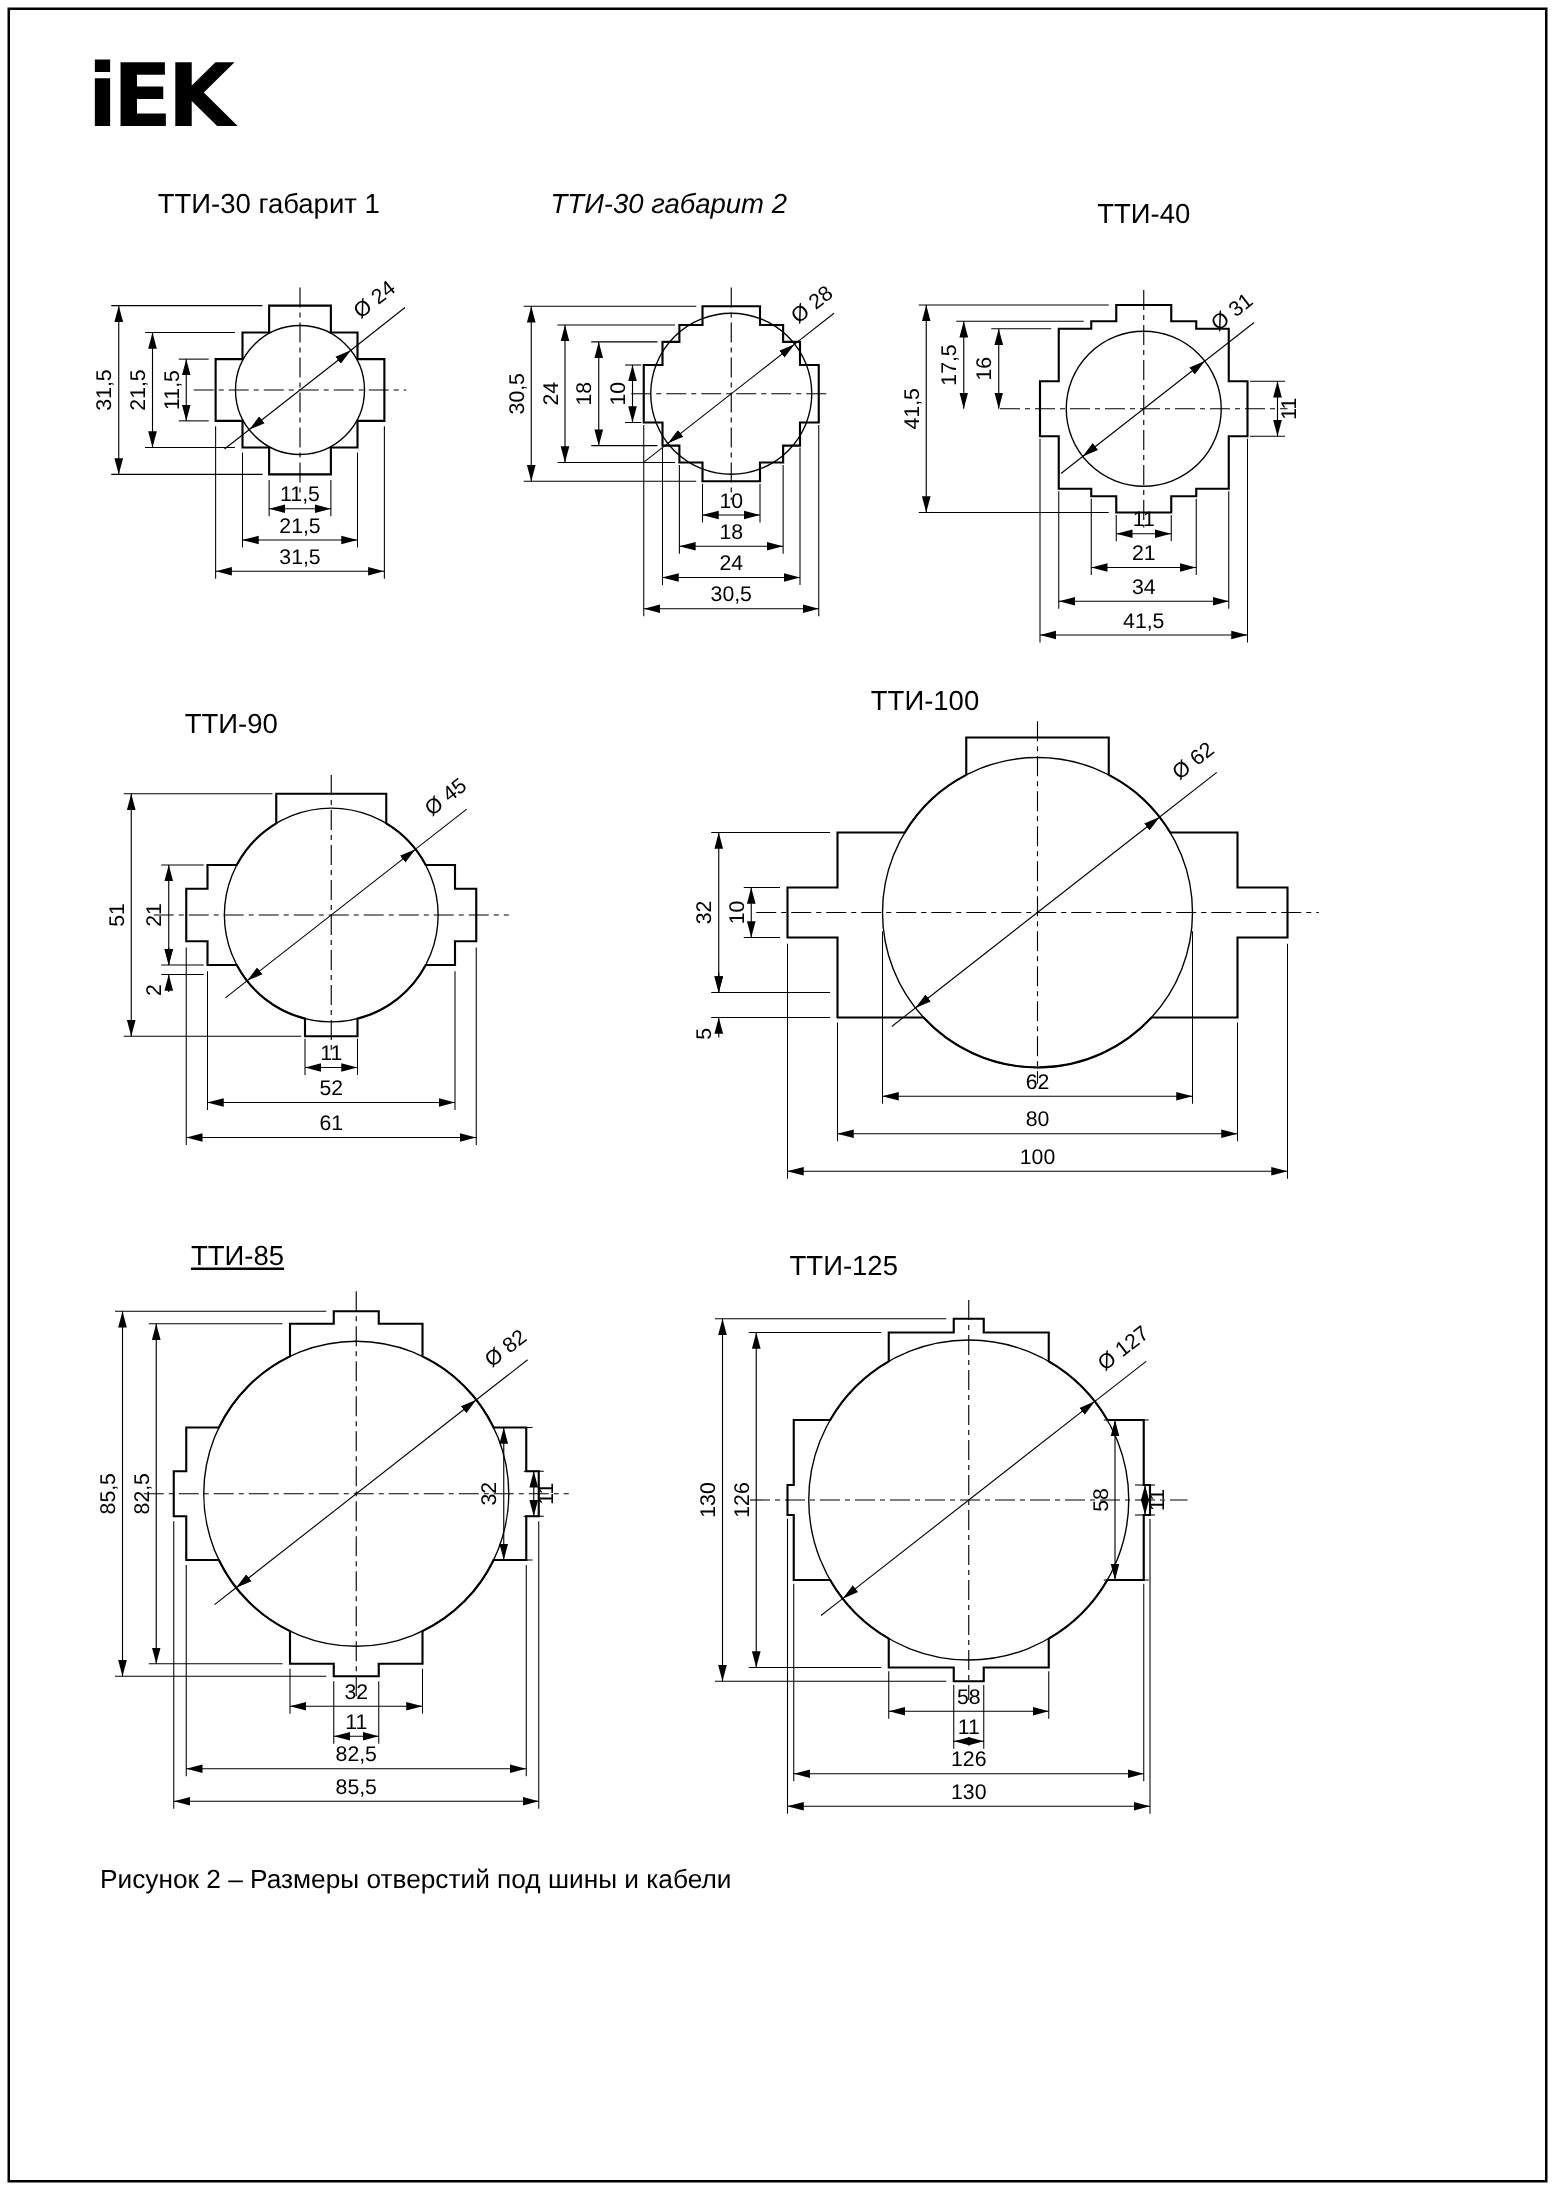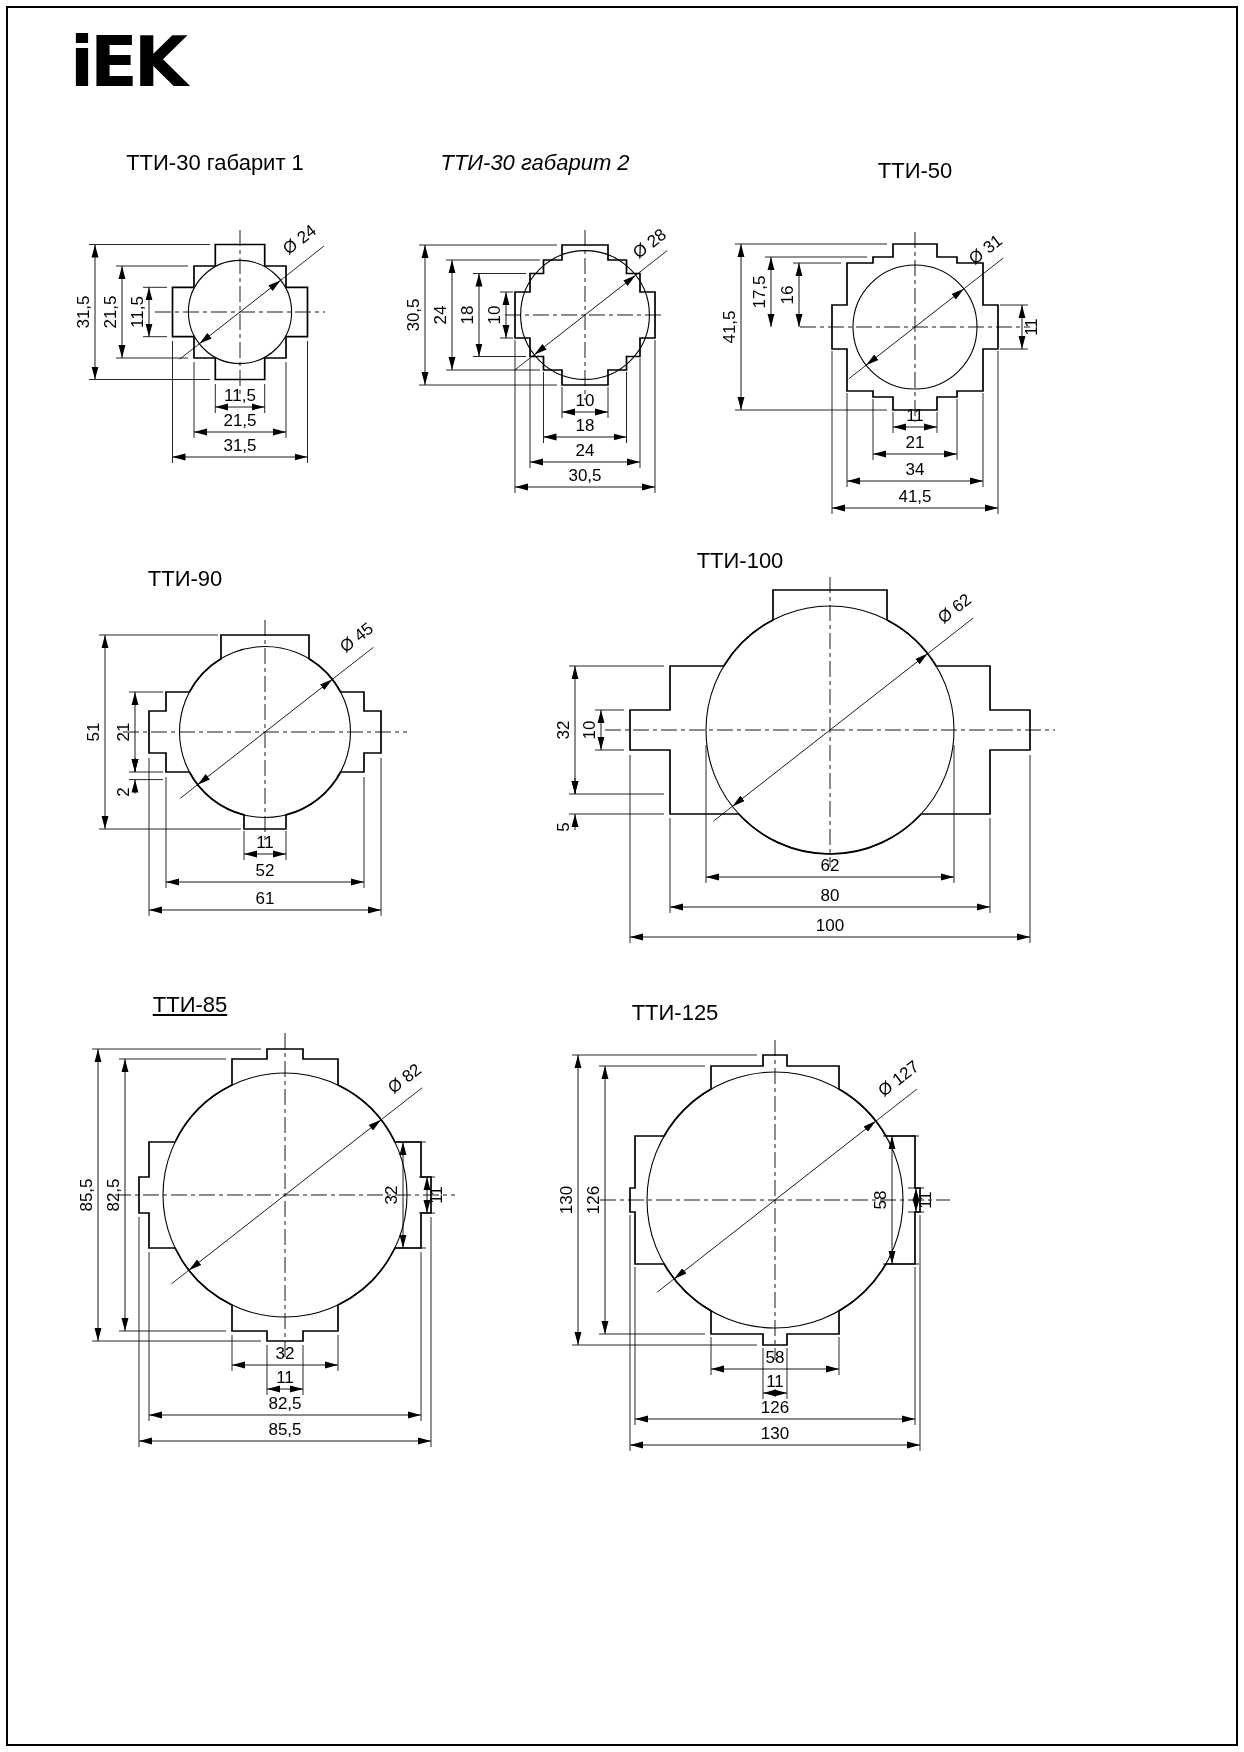--- a/index.html
+++ b/index.html
@@ -1,39 +1,39 @@
 <!DOCTYPE html>
 <html><head>
 <meta charset="utf-8">
 <style>
   html,body{margin:0;padding:0;background:#fff;}
   #page{position:relative;width:1244px;height:1752px;background:#fff;font-family:"Liberation Sans",sans-serif;color:#000;overflow:hidden;}
   .frame{position:absolute;left:6px;top:6px;right:6px;bottom:6px;border:2px solid #000;}
-  .logo{position:absolute;left:70px;top:21px;font-weight:bold;font-size:70px;letter-spacing:-4px;font-family:"DejaVu Sans",sans-serif;}
+  .logo{position:absolute;left:70px;top:36px;font-weight:bold;font-size:70px;letter-spacing:-4px;font-family:"DejaVu Sans",sans-serif;}
   .title{position:absolute;font-size:22px;text-align:center;}
   .caption{position:absolute;left:80px;top:1492px;font-size:21px;}
   svg{position:absolute;overflow:visible;}
   .outline{fill:none;stroke:#000;stroke-width:1.7;stroke-linejoin:miter;}
   .circ{fill:none;stroke:#000;stroke-width:1.1;}
   .cl{stroke:#000;stroke-width:0.9;stroke-dasharray:16 4 4 4;fill:none;}
   .dl{stroke:#000;stroke-width:0.9;}
   .xl{stroke:#000;stroke-width:0.85;}
   text{font-size:17px;font-family:"Liberation Sans",sans-serif;fill:#000;}
   .dt{text-anchor:middle;}
 </style>
 </head>
 <body>
 
 <div id="page">
 <div class="frame"></div>
 <div class="logo">iEK</div>
 
 <div class="title" style="left:100px;top:150px;width:230px;">ТТИ-30 габарит 1</div>
 <div class="title" style="left:420px;top:150px;width:230px;font-style:italic;">ТТИ-30 габарит 2</div>
-<div class="title" style="left:850px;top:158px;width:130px;">ТТИ-50</div>
+<div class="title" style="left:850px;top:158px;width:130px;">ТТИ-40</div>
 <div class="title" style="left:120px;top:566px;width:130px;">ТТИ-90</div>
 <div class="title" style="left:665px;top:548px;width:150px;">ТТИ-100</div>
 <div class="title" style="left:125px;top:992px;width:130px;text-decoration:underline;">ТТИ-85</div>
 <div class="title" style="left:600px;top:1000px;width:150px;text-align:center;">ТТИ-125</div>
 
 <svg width="0" height="0">
 <defs>
 <marker id="ar" viewBox="0 0 12 8" refX="12" refY="4" markerWidth="13" markerHeight="9" orient="auto-start-reverse" markerUnits="userSpaceOnUse">
 <path d="M0,0.8 L12,4 L0,7.2 Z" fill="#000"></path>
 </marker>
@@ -436,13 +436,14 @@
     <text class="dt" x="225" y="388">126</text>
   </g>
   <g>
     <line class="xl" x1="80" y1="190" x2="80" y2="426"></line>
         <line class="xl" x1="370" y1="190" x2="370" y2="426"></line>
     <line class="dl" x1="80" y1="420" x2="370" y2="420" marker-start="url(#ar)" marker-end="url(#ar)"></line>
     <text class="dt" x="225" y="414">130</text>
   </g>
 </svg>
 
+<div class="caption">Рисунок 2 – Размеры отверстий под шины и кабели</div>
 </div>
 
 </body></html>

